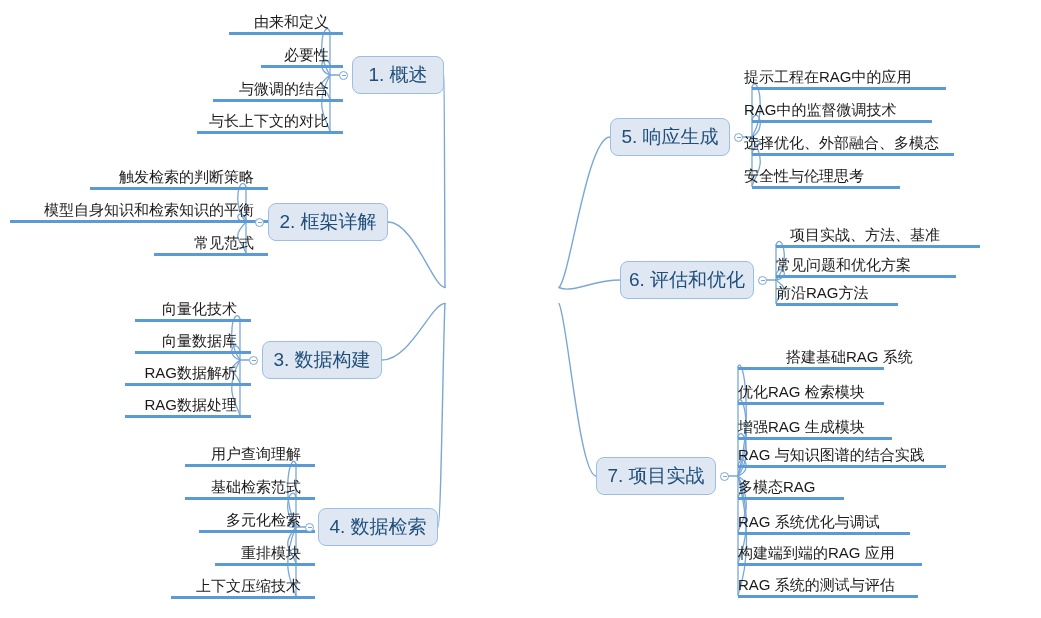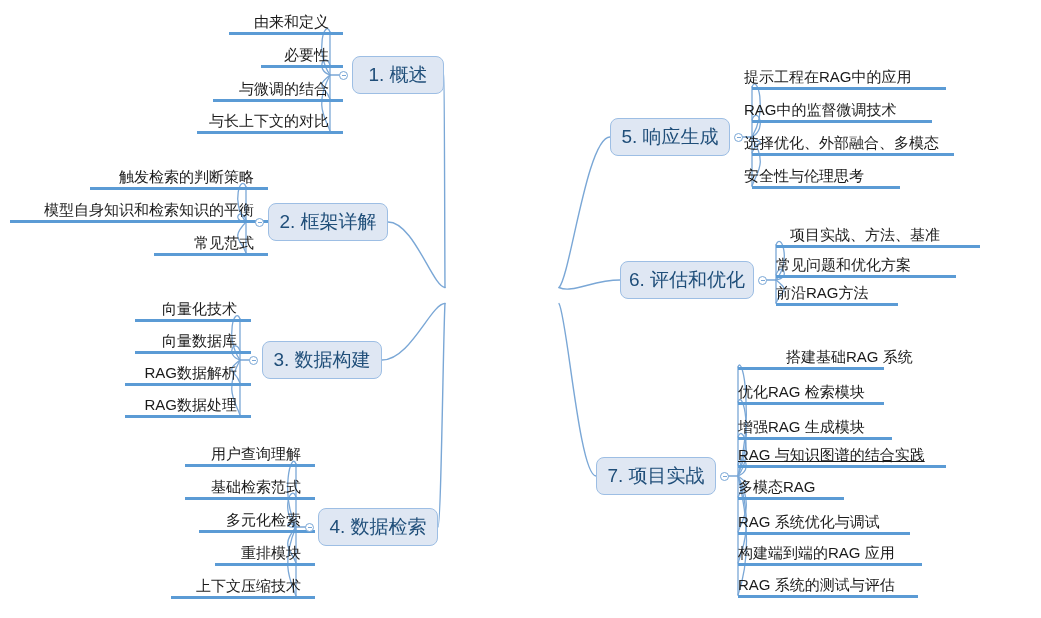--- a/index.html
+++ b/index.html
@@ -238,21 +238,21 @@
         <span>7. 项目实战</span>
       </div>
       <div class="toggle" style="left: 720px; top: 471.5px;"></div>
       <div class="leaf-underline" style="left: 738px; top: 367px; width: 146px;"></div>
       <div class="leaf-node to-right" style="left: 734px; top: 347px; width: 142px; margin-left: 48px;"><span>搭建基础RAG 系统</span></div>
       <div class="leaf-underline" style="left: 738px; top: 402px; width: 146px;"></div>
       <div class="leaf-node to-right" style="left: 734px; top: 382px; width: 142px;"><span>优化RAG 检索模块</span></div>
       <div class="leaf-underline" style="left: 738px; top: 437px; width: 154px;"></div>
       <div class="leaf-node to-right" style="left: 734px; top: 417px; width: 150px;"><span>增强RAG 生成模块</span></div>
       <div class="leaf-underline" style="left: 738px; top: 465px; width: 208px;"></div>
-      <div class="leaf-node to-right" style="left: 734px; top: 445px; width: 204px; text-decoration: underline;"><span>RAG 与知识图谱的结合实践</span></div>
+      <div class="leaf-node to-right" style="left: 734px; top: 445px; width: 204px;"><span>RAG 与知识图谱的结合实践</span></div>
       <div class="leaf-underline" style="left: 738px; top: 497px; width: 106px;"></div>
       <div class="leaf-node to-right" style="left: 734px; top: 477px; width: 102px;"><span>多模态RAG</span></div>
       <div class="leaf-underline" style="left: 738px; top: 532px; width: 172px;"></div>
       <div class="leaf-node to-right" style="left: 734px; top: 512px; width: 168px;"><span>RAG 系统优化与调试</span></div>
       <div class="leaf-underline" style="left: 738px; top: 563px; width: 184px;"></div>
       <div class="leaf-node to-right" style="left: 734px; top: 543px; width: 180px;"><span>构建端到端的RAG 应用</span></div>
       <div class="leaf-underline" style="left: 738px; top: 595px; width: 180px;"></div>
       <div class="leaf-node to-right" style="left: 734px; top: 575px; width: 176px;"><span>RAG 系统的测试与评估</span></div>
     </div>
 

